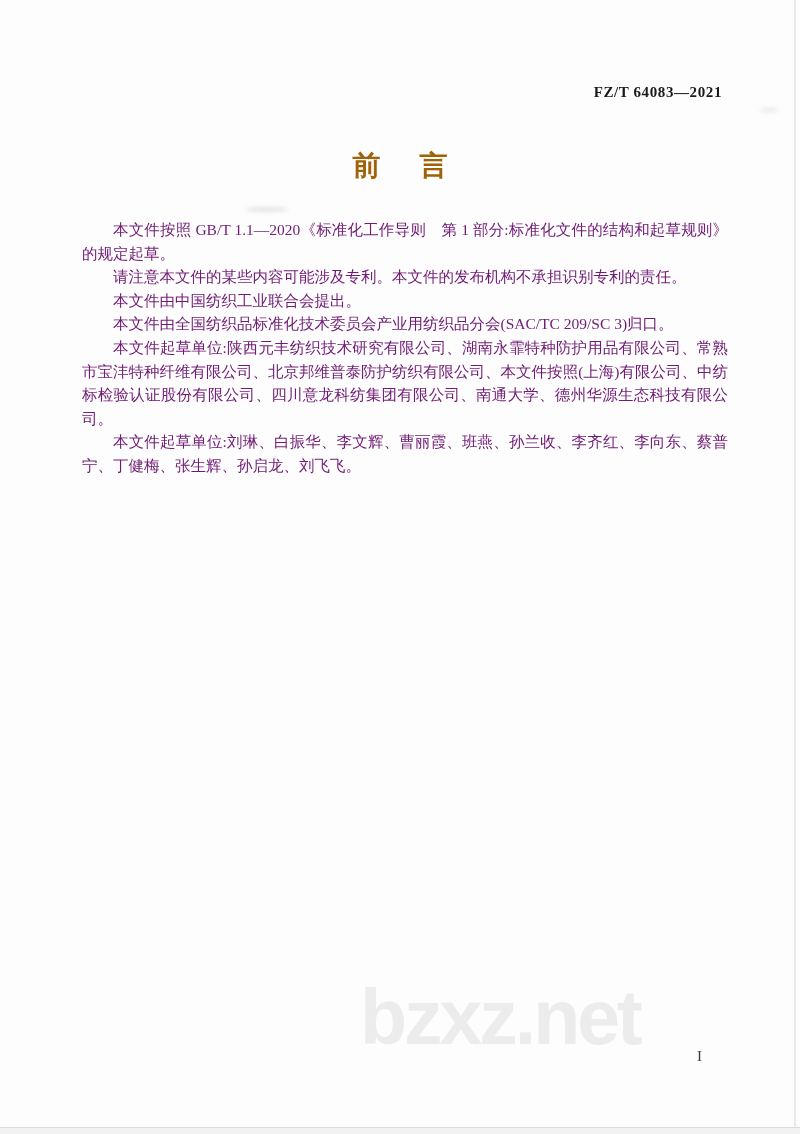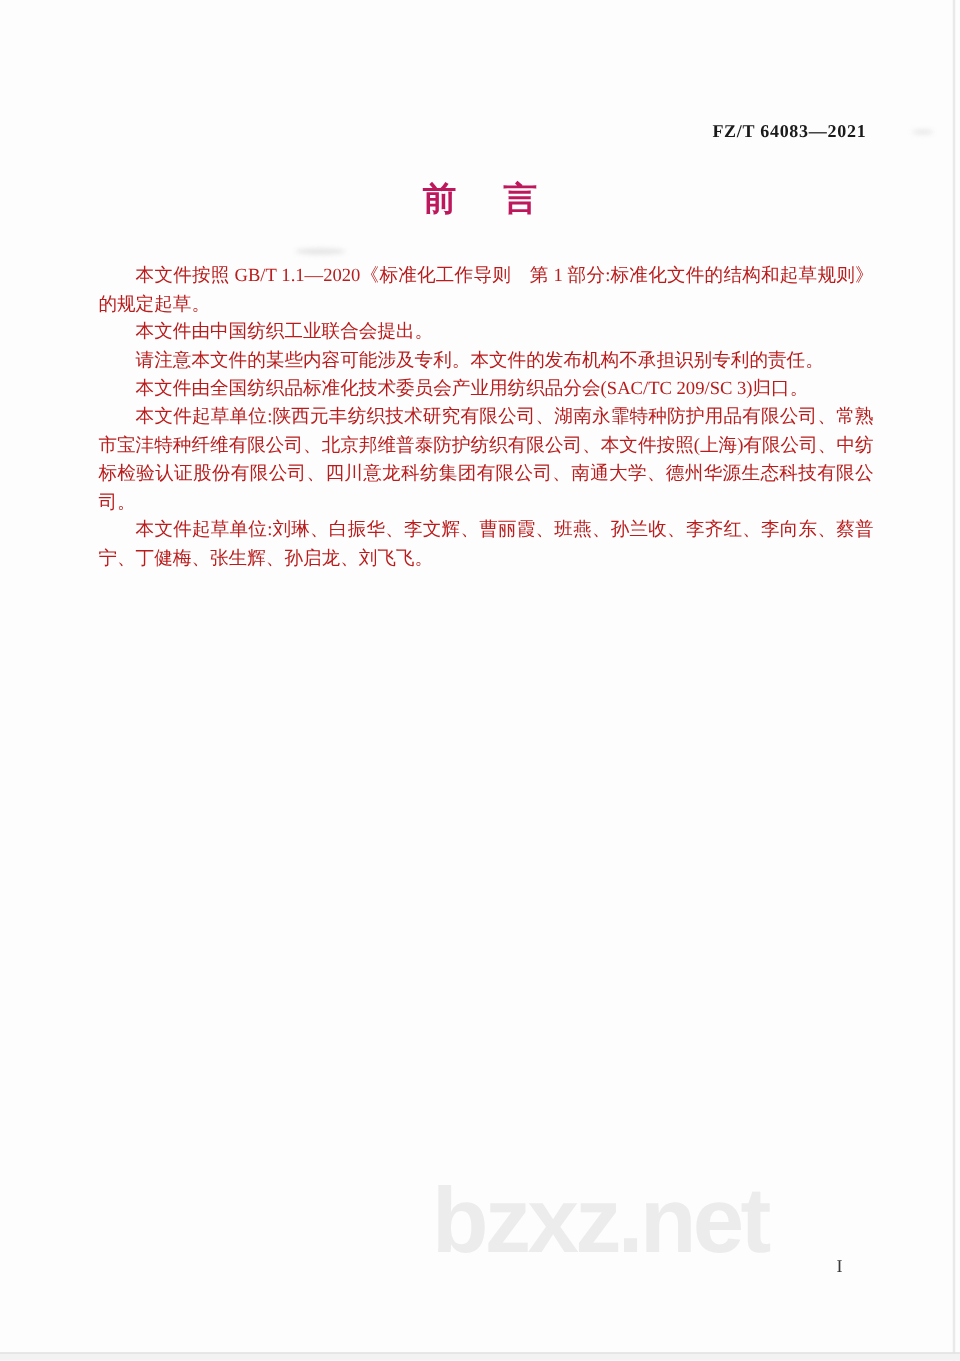--- a/index.html
+++ b/index.html
@@ -13,39 +13,39 @@
   .page {
     position: relative;
     width: 800px;
     height: 1134px;
     background: #fdfdfd;
     overflow: hidden;
     color: #1f1f1f;
   }
   .doc-number {
     position: absolute;
-    top: 102px;
+    top: 84px;
     right: 78px;
     font-size: 15px;
     font-weight: bold;
     letter-spacing: 0.6px;
     color: #1a1a1a;
     font-family: "Liberation Serif", "DejaVu Serif", serif;
   }
   .foreword-title {
     position: absolute;
     top: 147px;
     left: 0;
     width: 100%;
     margin: 0;
     text-align: center;
     font-size: 28px;
     font-weight: bold;
     word-spacing: 1.15em;
-    color: #be185d;
+    color: #a16207;
   }
   .scan-smudge {
     position: absolute;
     left: 246px;
     top: 207px;
     width: 42px;
     height: 5px;
     background: #d9d9d9;
     border-radius: 50%;
     filter: blur(2px);
@@ -63,21 +63,21 @@
     opacity: 0.8;
   }
   .foreword-body {
     position: absolute;
     top: 218px;
     left: 82px;
     width: 646px;
     font-size: 15.5px;
     line-height: 23.6px;
     text-align: justify;
-    color: #b91c1c;
+    color: #701a75;
   }
   .foreword-body p {
     margin: 0;
     padding: 0;
     text-indent: 2em;
   }
   .watermark {
     position: absolute;
     left: 360px;
     top: 973px;
@@ -121,22 +121,22 @@
 
   <div class="doc-number">FZ/T 64083—2021</div>
 
   <h1 class="foreword-title">前 言</h1>
 
   <div class="scan-smudge"></div>
   <div class="scan-smudge-2"></div>
 
   <div class="foreword-body">
     <p>本文件按照 GB/T 1.1—2020《标准化工作导则　第 1 部分:标准化文件的结构和起草规则》的规定起草。</p>
+    <p>请注意本文件的某些内容可能涉及专利。本文件的发布机构不承担识别专利的责任。</p>
     <p>本文件由中国纺织工业联合会提出。</p>
-    <p>请注意本文件的某些内容可能涉及专利。本文件的发布机构不承担识别专利的责任。</p>
     <p>本文件由全国纺织品标准化技术委员会产业用纺织品分会(SAC/TC 209/SC 3)归口。</p>
     <p>本文件起草单位:陕西元丰纺织技术研究有限公司、湖南永霏特种防护用品有限公司、常熟市宝沣特种纤维有限公司、北京邦维普泰防护纺织有限公司、本文件按照(上海)有限公司、中纺标检验认证股份有限公司、四川意龙科纺集团有限公司、南通大学、德州华源生态科技有限公司。</p>
     <p>本文件起草单位:刘琳、白振华、李文辉、曹丽霞、班燕、孙兰收、李齐红、李向东、蔡普宁、丁健梅、张生辉、孙启龙、刘飞飞。</p>
   </div>
 
   <div class="watermark">bzxz.net</div>
 
   <div class="page-number">I</div>
 
   <div class="page-edge-right"></div>

